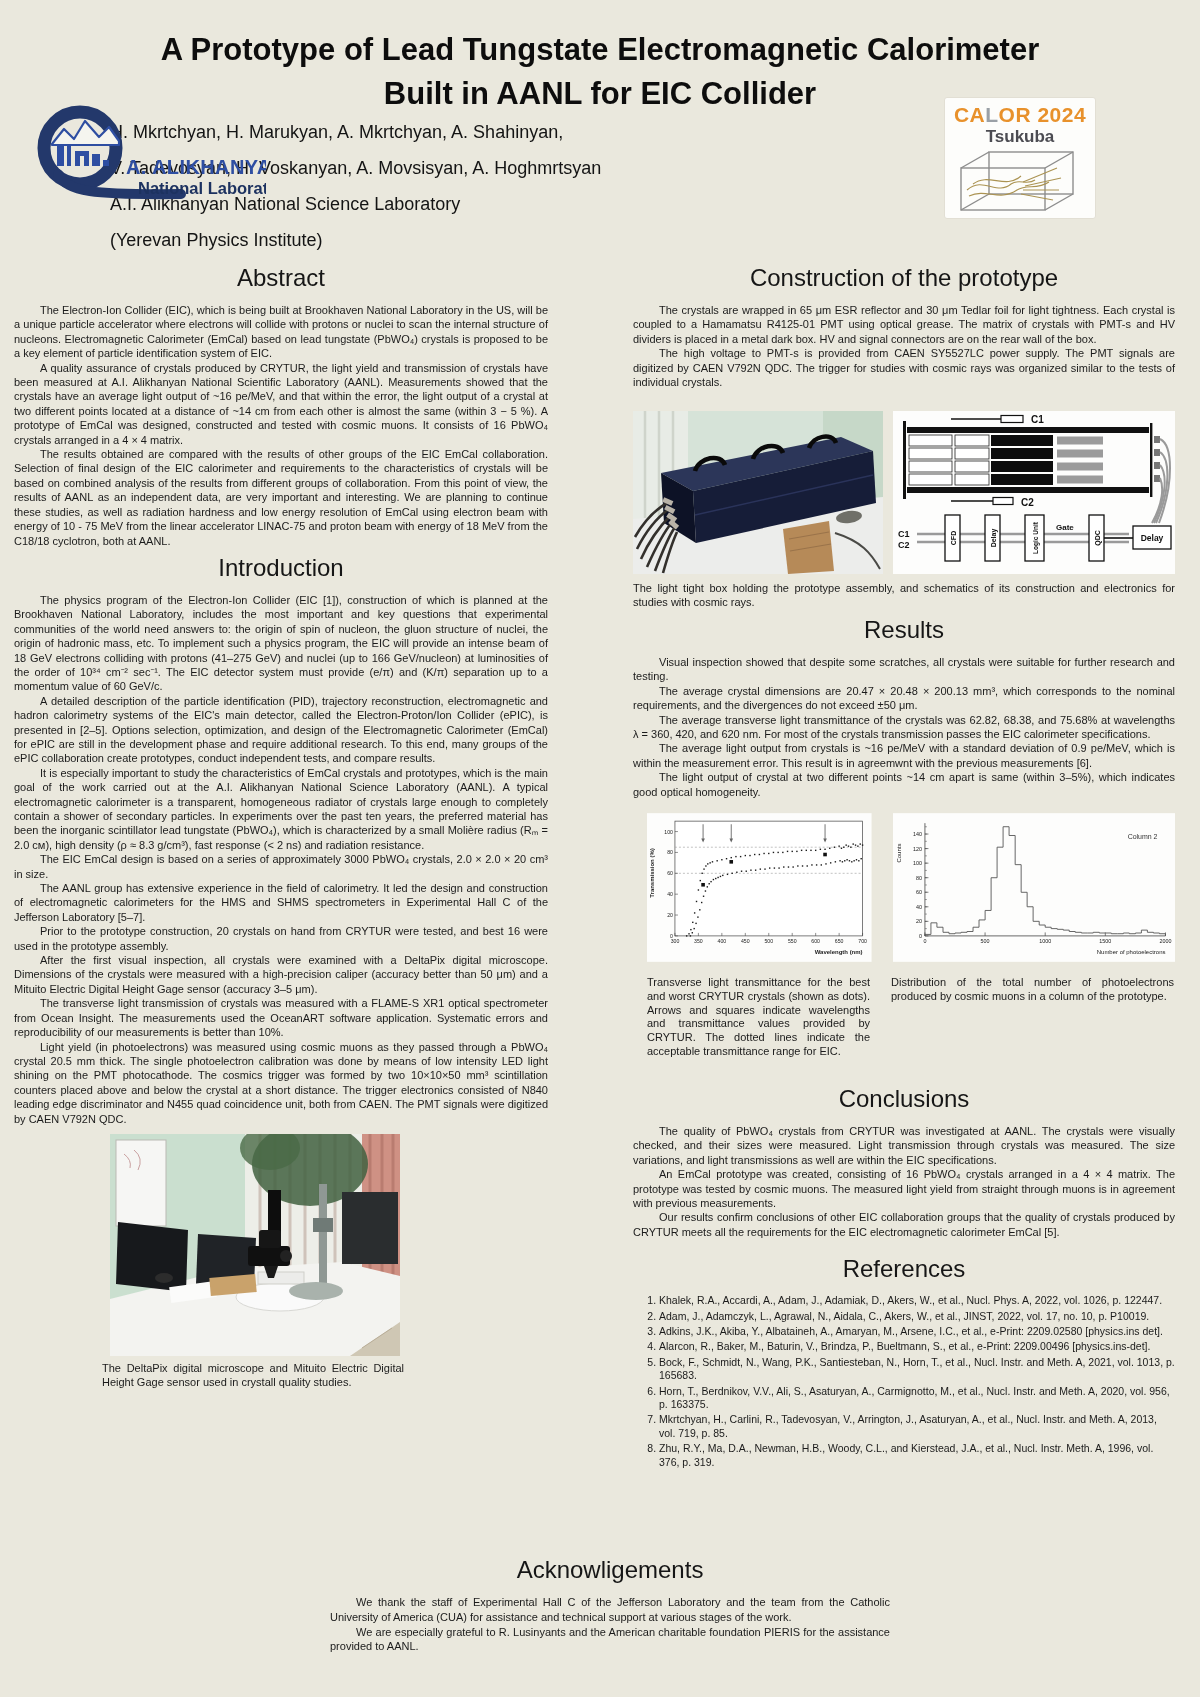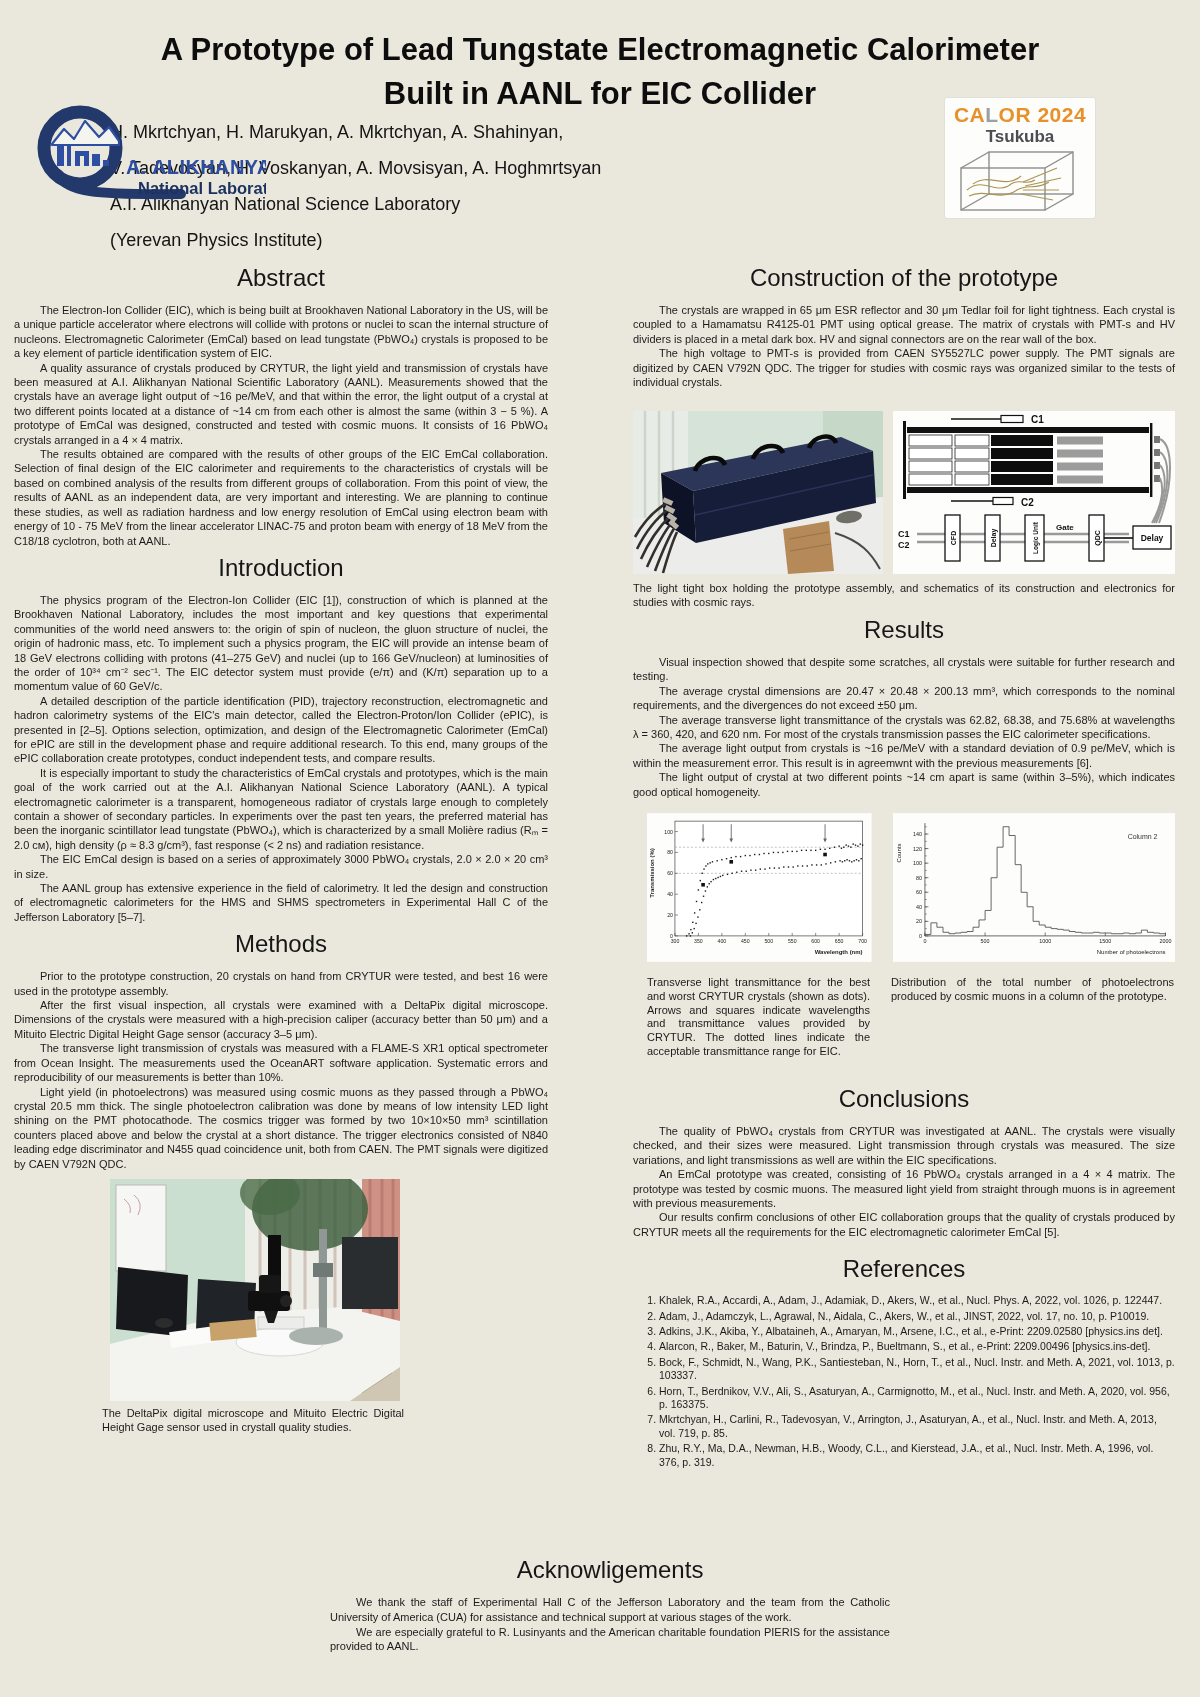--- a/index.html
+++ b/index.html
@@ -106,21 +106,20 @@
 
     <h2>Introduction</h2>
     <div class="paras">
         <p>The physics program of the Electron-Ion Collider (EIC [1]), construction of which is planned at the Brookhaven National Laboratory, includes the most important and key questions that experimental communities of the world need answers to: the origin of spin of nucleon, the gluon structure of nuclei, the origin of hadronic mass, etc. To implement such a physics program, the EIC will provide an intense beam of 18 GeV electrons colliding with protons (41–275 GeV) and nuclei (up to 166 GeV/nucleon) at luminosities of the order of 10³⁴ cm⁻² sec⁻¹. The EIC detector system must provide (e/π) and (K/π) separation up to a momentum value of 60 GeV/c.</p>
         <p>A detailed description of the particle identification (PID), trajectory reconstruction, electromagnetic and hadron calorimetry systems of the EIC's main detector, called the Electron-Proton/Ion Collider (ePIC), is presented in [2–5]. Options selection, optimization, and design of the Electromagnetic Calorimeter (EmCal) for ePIC are still in the development phase and require additional research. To this end, many groups of the ePIC collaboration create prototypes, conduct independent tests, and compare results.</p>
         <p>It is especially important to study the characteristics of EmCal crystals and prototypes, which is the main goal of the work carried out at the A.I. Alikhanyan National Science Laboratory (AANL). A typical electromagnetic calorimeter is a transparent, homogeneous radiator of crystals large enough to completely contain a shower of secondary particles. In experiments over the past ten years, the preferred material has been the inorganic scintillator lead tungstate (PbWO₄), which is characterized by a small Molière radius (Rₘ = 2.0 см), high density (ρ ≈ 8.3 g/cm³), fast response (&lt; 2 ns) and radiation resistance.</p>
         <p>The EIC EmCal design is based on a series of approximately 3000  PbWO₄ crystals, 2.0 × 2.0 × 20 cm³ in size.</p>
         <p>The AANL group has extensive experience in the field of calorimetry. It led the design and construction of electromagnetic calorimeters for the HMS and SHMS spectrometers in Experimental Hall C of the Jefferson Laboratory [5–7].</p>
       </div>
 
-    <h2>Methods</h2>
     <div class="paras">
         <p>Prior to the prototype construction, 20 crystals on hand from CRYTUR were tested, and best 16 were used in the prototype assembly.</p>
         <p>After the first visual inspection, all crystals were examined with a DeltaPix digital microscope. Dimensions of the crystals were measured with a high-precision caliper (accuracy better than 50 μm) and a Mituito Electric Digital Height Gage sensor (accuracy 3–5 μm).</p>
         <p>The transverse light transmission of crystals was measured with a FLAME-S XR1 optical spectrometer from Ocean Insight. The measurements used the OceanART software application. Systematic errors and reproducibility of our measurements is better than 10%.</p>
         <p>Light yield (in photoelectrons) was measured using cosmic muons as they passed through a PbWO₄ crystal 20.5 mm thick. The single photoelectron calibration was done by means of low intensity LED light shining on the PMT photocathode. The cosmics trigger was formed by two 10×10×50 mm³ scintillation counters placed above and below the crystal at a short distance. The trigger electronics consisted of N840 leading edge discriminator and N455 quad coincidence unit, both from CAEN. The PMT signals were digitized by CAEN V792N QDC.</p>
       </div>
 
     <svg class="mphoto" width="290" height="222" viewBox="0 0 290 222">
       <rect width="290" height="222" fill="#cadfcf"></rect>
       <rect x="135" y="0" width="155" height="152" fill="#edeee8"></rect>
@@ -507,21 +506,21 @@
         <p>An EmCal prototype was created, consisting of 16 PbWO₄ crystals arranged in a 4 × 4 matrix. The prototype was tested by cosmic muons. The measured light yield from straight through muons is in agreement with previous measurements.</p>
         <p>Our results confirm conclusions of other EIC collaboration groups that the quality of crystals produced by CRYTUR meets all the requirements for the EIC electromagnetic calorimeter EmCal [5].</p>
       </div>
 
     <h2 style="margin-top:16px;">References</h2>
     <ol class="refs">
         <li>Khalek, R.A., Accardi, A., Adam, J., Adamiak, D., Akers, W., et al., Nucl. Phys. A, 2022, vol. 1026, p. 122447.</li>
         <li>Adam, J., Adamczyk, L., Agrawal, N., Aidala, C., Akers, W., et al., JINST, 2022, vol. 17, no. 10, p. P10019.</li>
         <li>Adkins, J.K., Akiba, Y., Albataineh, A., Amaryan, M., Arsene, I.C., et al., e-Print: 2209.02580 [physics.ins det].</li>
         <li>Alarcon, R., Baker, M., Baturin, V., Brindza, P., Bueltmann, S., et al., e-Print: 2209.00496 [physics.ins-det].</li>
-        <li>Bock, F., Schmidt, N., Wang, P.K., Santiesteban, N., Horn, T., et al., Nucl. Instr. and Meth. A, 2021, vol. 1013, p. 103337.</li>
+        <li>Bock, F., Schmidt, N., Wang, P.K., Santiesteban, N., Horn, T., et al., Nucl. Instr. and Meth. A, 2021, vol. 1013, p. 165683.</li>
         <li>Horn, T., Berdnikov, V.V., Ali, S., Asaturyan, A., Carmignotto, M., et al., Nucl. Instr. and Meth. A, 2020, vol. 956, p. 163375.</li>
         <li>Mkrtchyan, H., Carlini, R., Tadevosyan, V., Arrington, J., Asaturyan, A., et al., Nucl. Instr. and Meth. A, 2013, vol. 719, p. 85.</li>
         <li>Zhu, R.Y., Ma, D.A., Newman, H.B., Woody, C.L., and Kierstead, J.A., et al., Nucl. Instr. Meth. A, 1996, vol. 376, p. 319.</li>
       </ol>
   </div>
 
   <div id="ack">
     <h2>Acknowligements</h2>
     <div class="paras">
         <p>We thank the staff of Experimental Hall C of the Jefferson Laboratory and the team from the Catholic University of America (CUA) for assistance and technical support at various stages of the work.</p>

